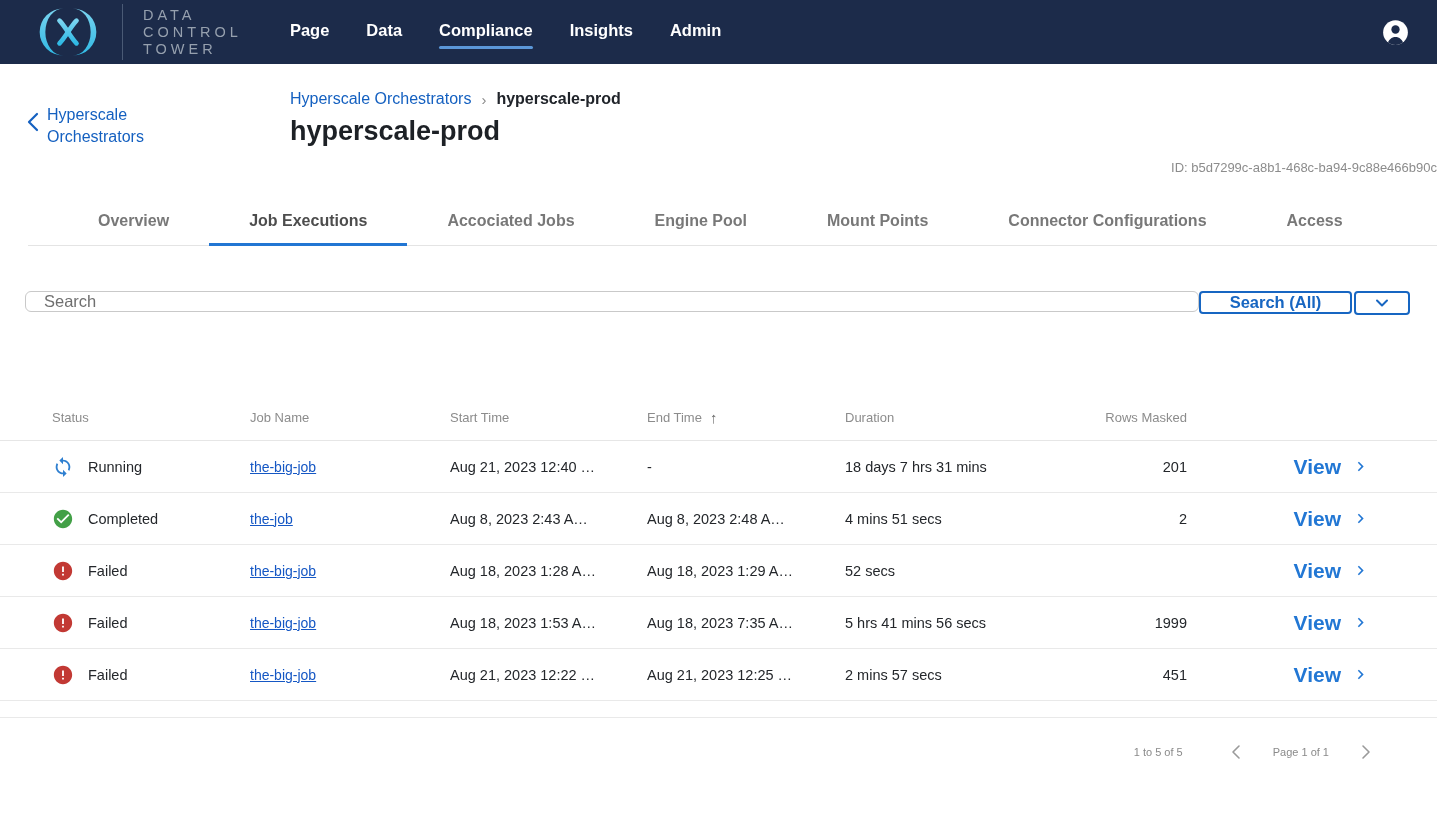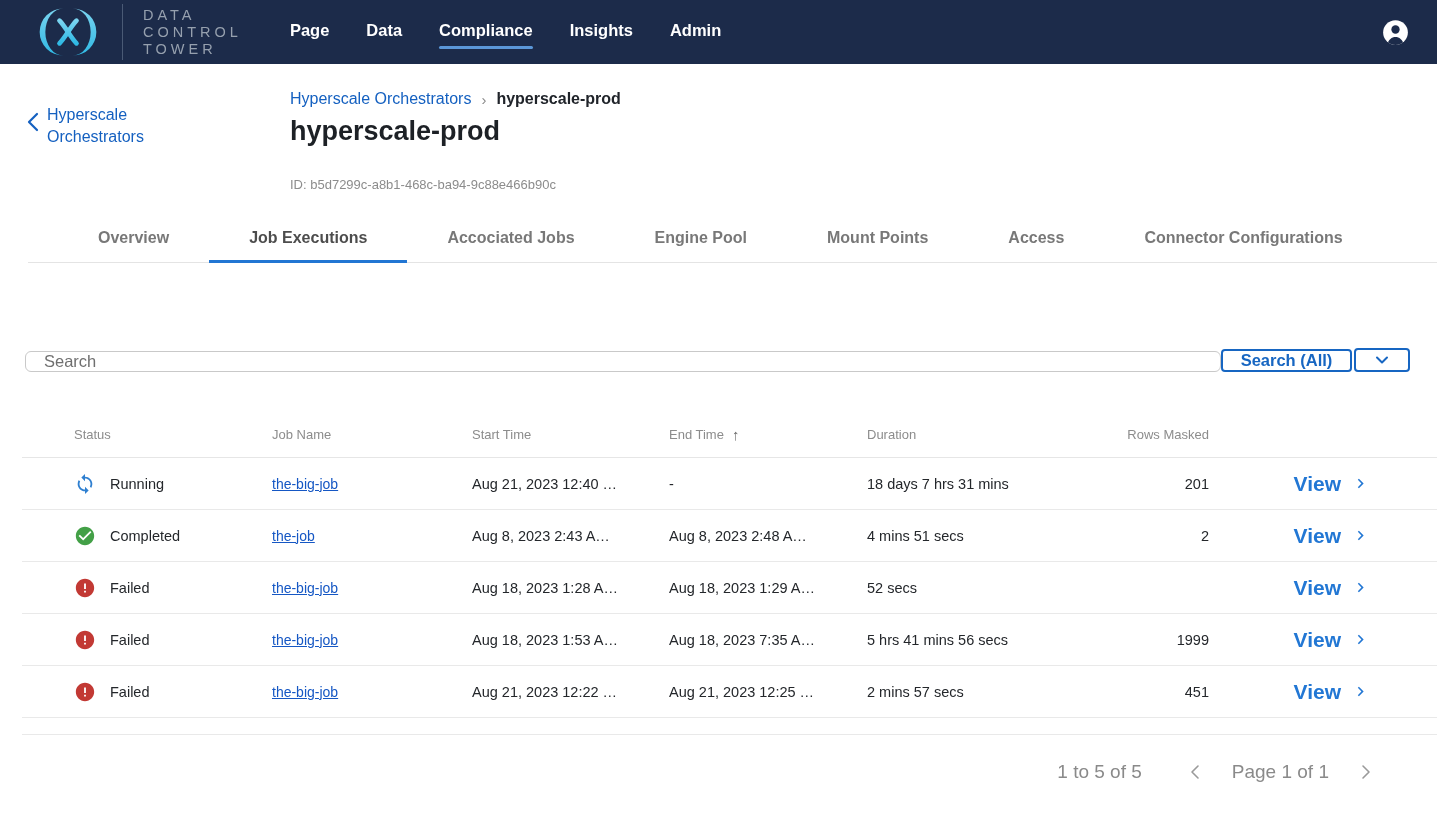--- a/index.html
+++ b/index.html
@@ -22,58 +22,58 @@
   .page-header { position:relative; padding:26px 0 0 0; }
   .back-link { position:absolute; left:26px; top:40px; display:flex; gap:8px; cursor:pointer; }
   .back-chevron { margin-top:8px; }
   .back-label { color:#1460c0; font-size:16px; line-height:22px; width:118px; }
   .header-main { margin-left:290px; }
   .breadcrumb { display:flex; align-items:center; gap:10px; font-size:16px; }
   .crumb-parent { color:#1460c0; cursor:pointer; }
   .crumb-sep { color:#8a8a8a; font-size:15px; }
   .crumb-current { color:#20242a; font-weight:600; }
   .page-title { margin-top:8px; font-size:27px; font-weight:600; color:#1d2126; }
-  .page-id { margin-top:30px; font-size:13px; color:#8c8c8c; }
+  .page-id { margin-top:13px; font-size:13px; color:#8c8c8c;text-align:right; }
 
   
   .tab-bar { display:flex; margin-top:24px; border-bottom:1px solid #e4e4e4; padding-left:30px;margin-left:28px; }
   .tab { padding:13px 40px 15px; font-size:16px; font-weight:600; color:#787878; cursor:pointer; position:relative; white-space:nowrap; }
   .tab.active { color:#4d4d4d; }
   .tab.active::after { content:""; position:absolute; left:0; right:0; bottom:-1px; height:3px; background:#2276d3; }
 
   
-  .search-row { display:flex; align-items:flex-end; margin:45px 27px 12px 25px; height:64px; }
+  .search-row { display:flex; align-items:flex-start; margin:45px 27px 12px 25px; height:64px; }
   .search-input { flex:1; border:1px solid #c9c9c9; border-radius:6px; font-size:16.5px; color:#333; padding:0 18px;
     font-family:"Liberation Sans","DejaVu Sans",sans-serif; outline:none; }
   .search-input::placeholder { color:#6f6f6f; }
-  .search-btn { margin-left:0; width:131px; border:2px solid #1766c2; background:#fff; color:#1766c2;
+  .search-btn { margin-left:0; width:153px; border:2px solid #1766c2; background:#fff; color:#1766c2;
     font-size:16.5px; font-weight:bold; border-radius:4px; cursor:pointer; font-family:inherit; }
   .search-dd-btn { width:56px; margin-left:2px; border:2px solid #1766c2; background:#fff; border-radius:4px;
     cursor:pointer; display:flex; align-items:center; justify-content:center; }
 
   
-  .table-wrap { margin-top:40px;margin-left:22px; }
+  .table-wrap { margin-top:40px; }
   .tr-grid { display:grid; grid-template-columns:198px 200px 197px 198px 210px 132px 1fr;
     padding:0 67px 0 52px; align-items:center; }
   .thead { height:46px; border-bottom:1px solid #e6e6e6; color:#8c8c8c; font-size:13px; font-weight:500; }
   .th { display:flex; align-items:center; gap:8px; }
   .th.num { justify-content:flex-end; }
   .sort-arrow { font-size:15px; color:#6e6e6e; cursor:pointer; }
   .trow { height:52px; border-bottom:1px solid #e9e9e9; font-size:14.5px; color:#24272b; }
   .status-cell { display:flex; align-items:center; gap:14px; }
   .status-icon { width:22px; height:22px; display:inline-flex; }
   .job-link { color:#1557c4; text-decoration:underline; font-size:14px; cursor:pointer; }
   .cell-num { text-align:right; }
   .view-cell { display:flex; justify-content:flex-end; align-items:center; gap:10px; cursor:pointer; }
   .view-label { color:#2277d4; font-size:21px; font-weight:bold; }
   .table-footer-line { height:17px; border-bottom:1px solid #e9e9e9; margin:0 0; }
 
   
   .pagination { display:flex; align-items:center; justify-content:flex-end; gap:46px;
-    padding:0 64px 0 0; margin-top:26px; color:#8a8a8a; font-size:19px; }
+    padding:0 64px 0 0; margin-top:26px; color:#8a8a8a; font-size:11px; }
   .pag-chevron { cursor:pointer; display:inline-flex; }
   .pag-nav { display:flex; align-items:center; gap:30px; }
 </style>
 </head>
 <body>
 
 <div class="navbar">
   <div class="logo-group">
     <svg class="logo-mark" viewBox="0 0 72 56">
       <defs>
@@ -152,24 +152,24 @@
     <div class="tab">
     <span>Accociated Jobs</span>
   </div>
     <div class="tab">
     <span>Engine Pool</span>
   </div>
     <div class="tab">
     <span>Mount Points</span>
   </div>
     <div class="tab">
+    <span>Connector Configurations</span>
+  </div>
+    <div class="tab">
     <span>Access</span>
-  </div>
-    <div class="tab">
-    <span>Connector Configurations</span>
   </div>
   </div>
 
 <div class="search-row">
   <input class="search-input" type="text" placeholder="Search" style="">
   <button class="search-btn">Search (All)</button>
   <div class="search-dd-btn">
     <svg width="20" height="20" viewBox="0 0 24 24">
       <polyline points="6 9 12 15 18 9" fill="none" stroke="#1766c2" stroke-width="2.4" stroke-linecap="round" stroke-linejoin="round"></polyline>
     </svg>

